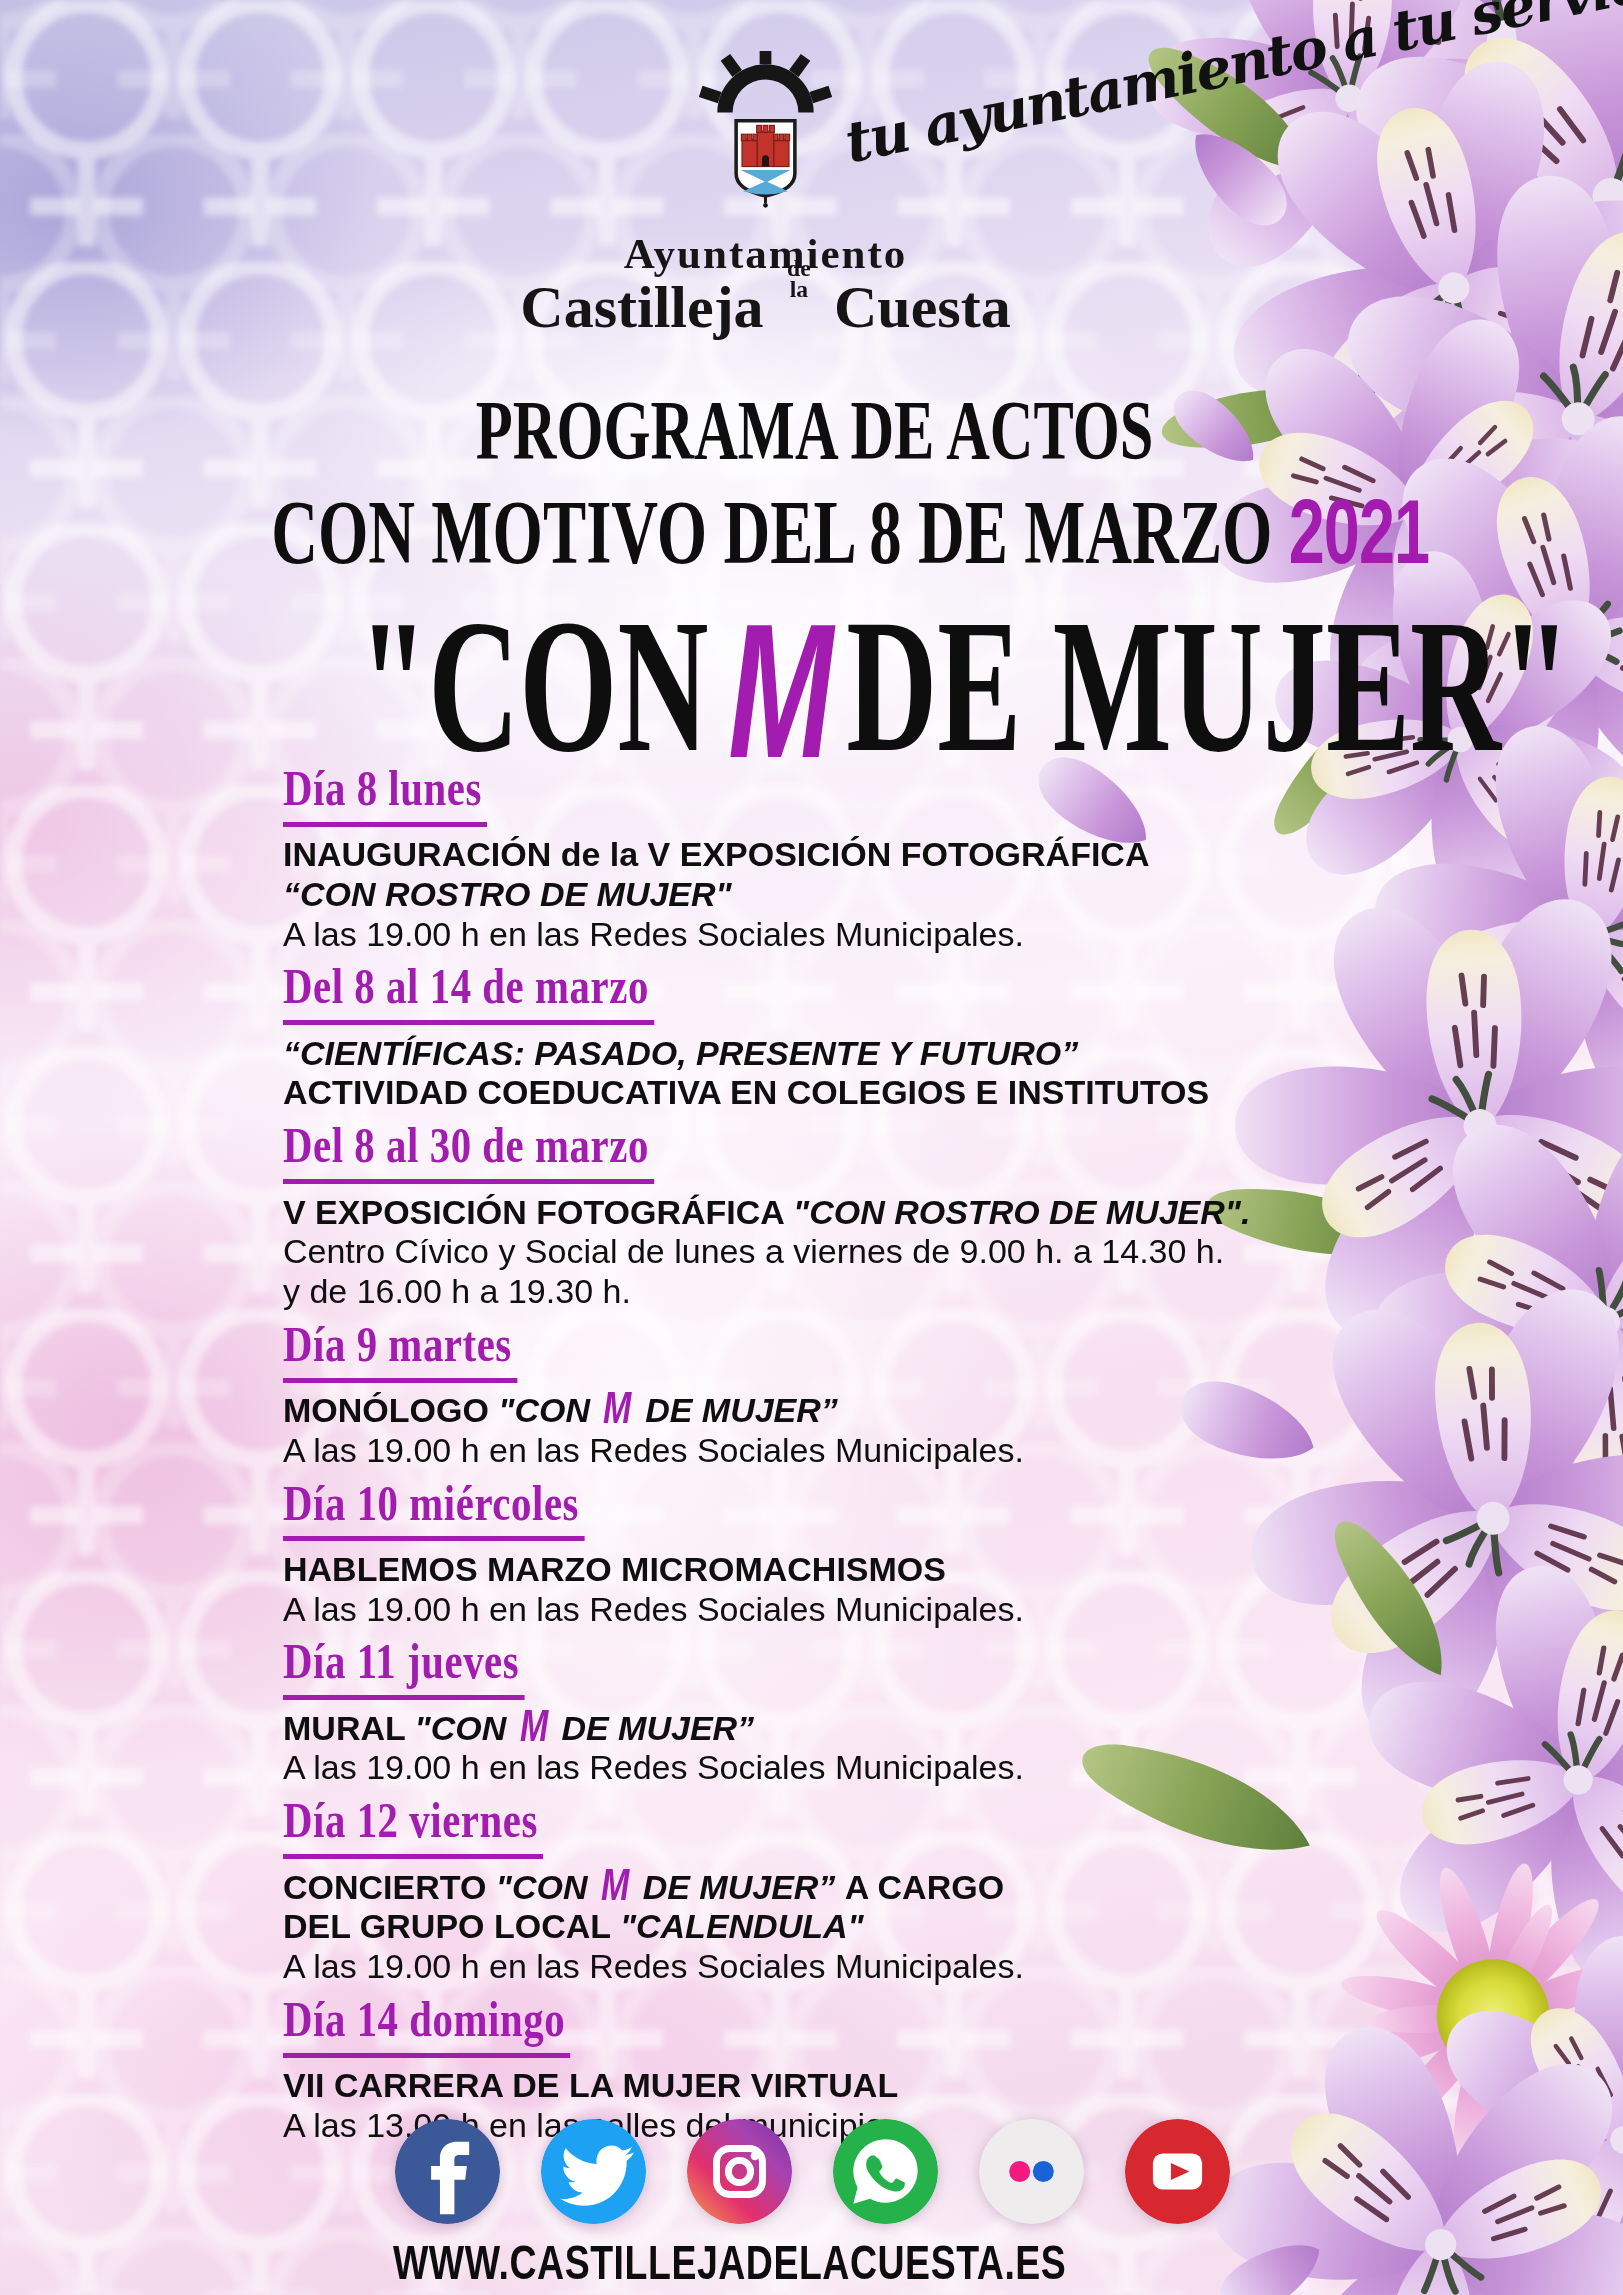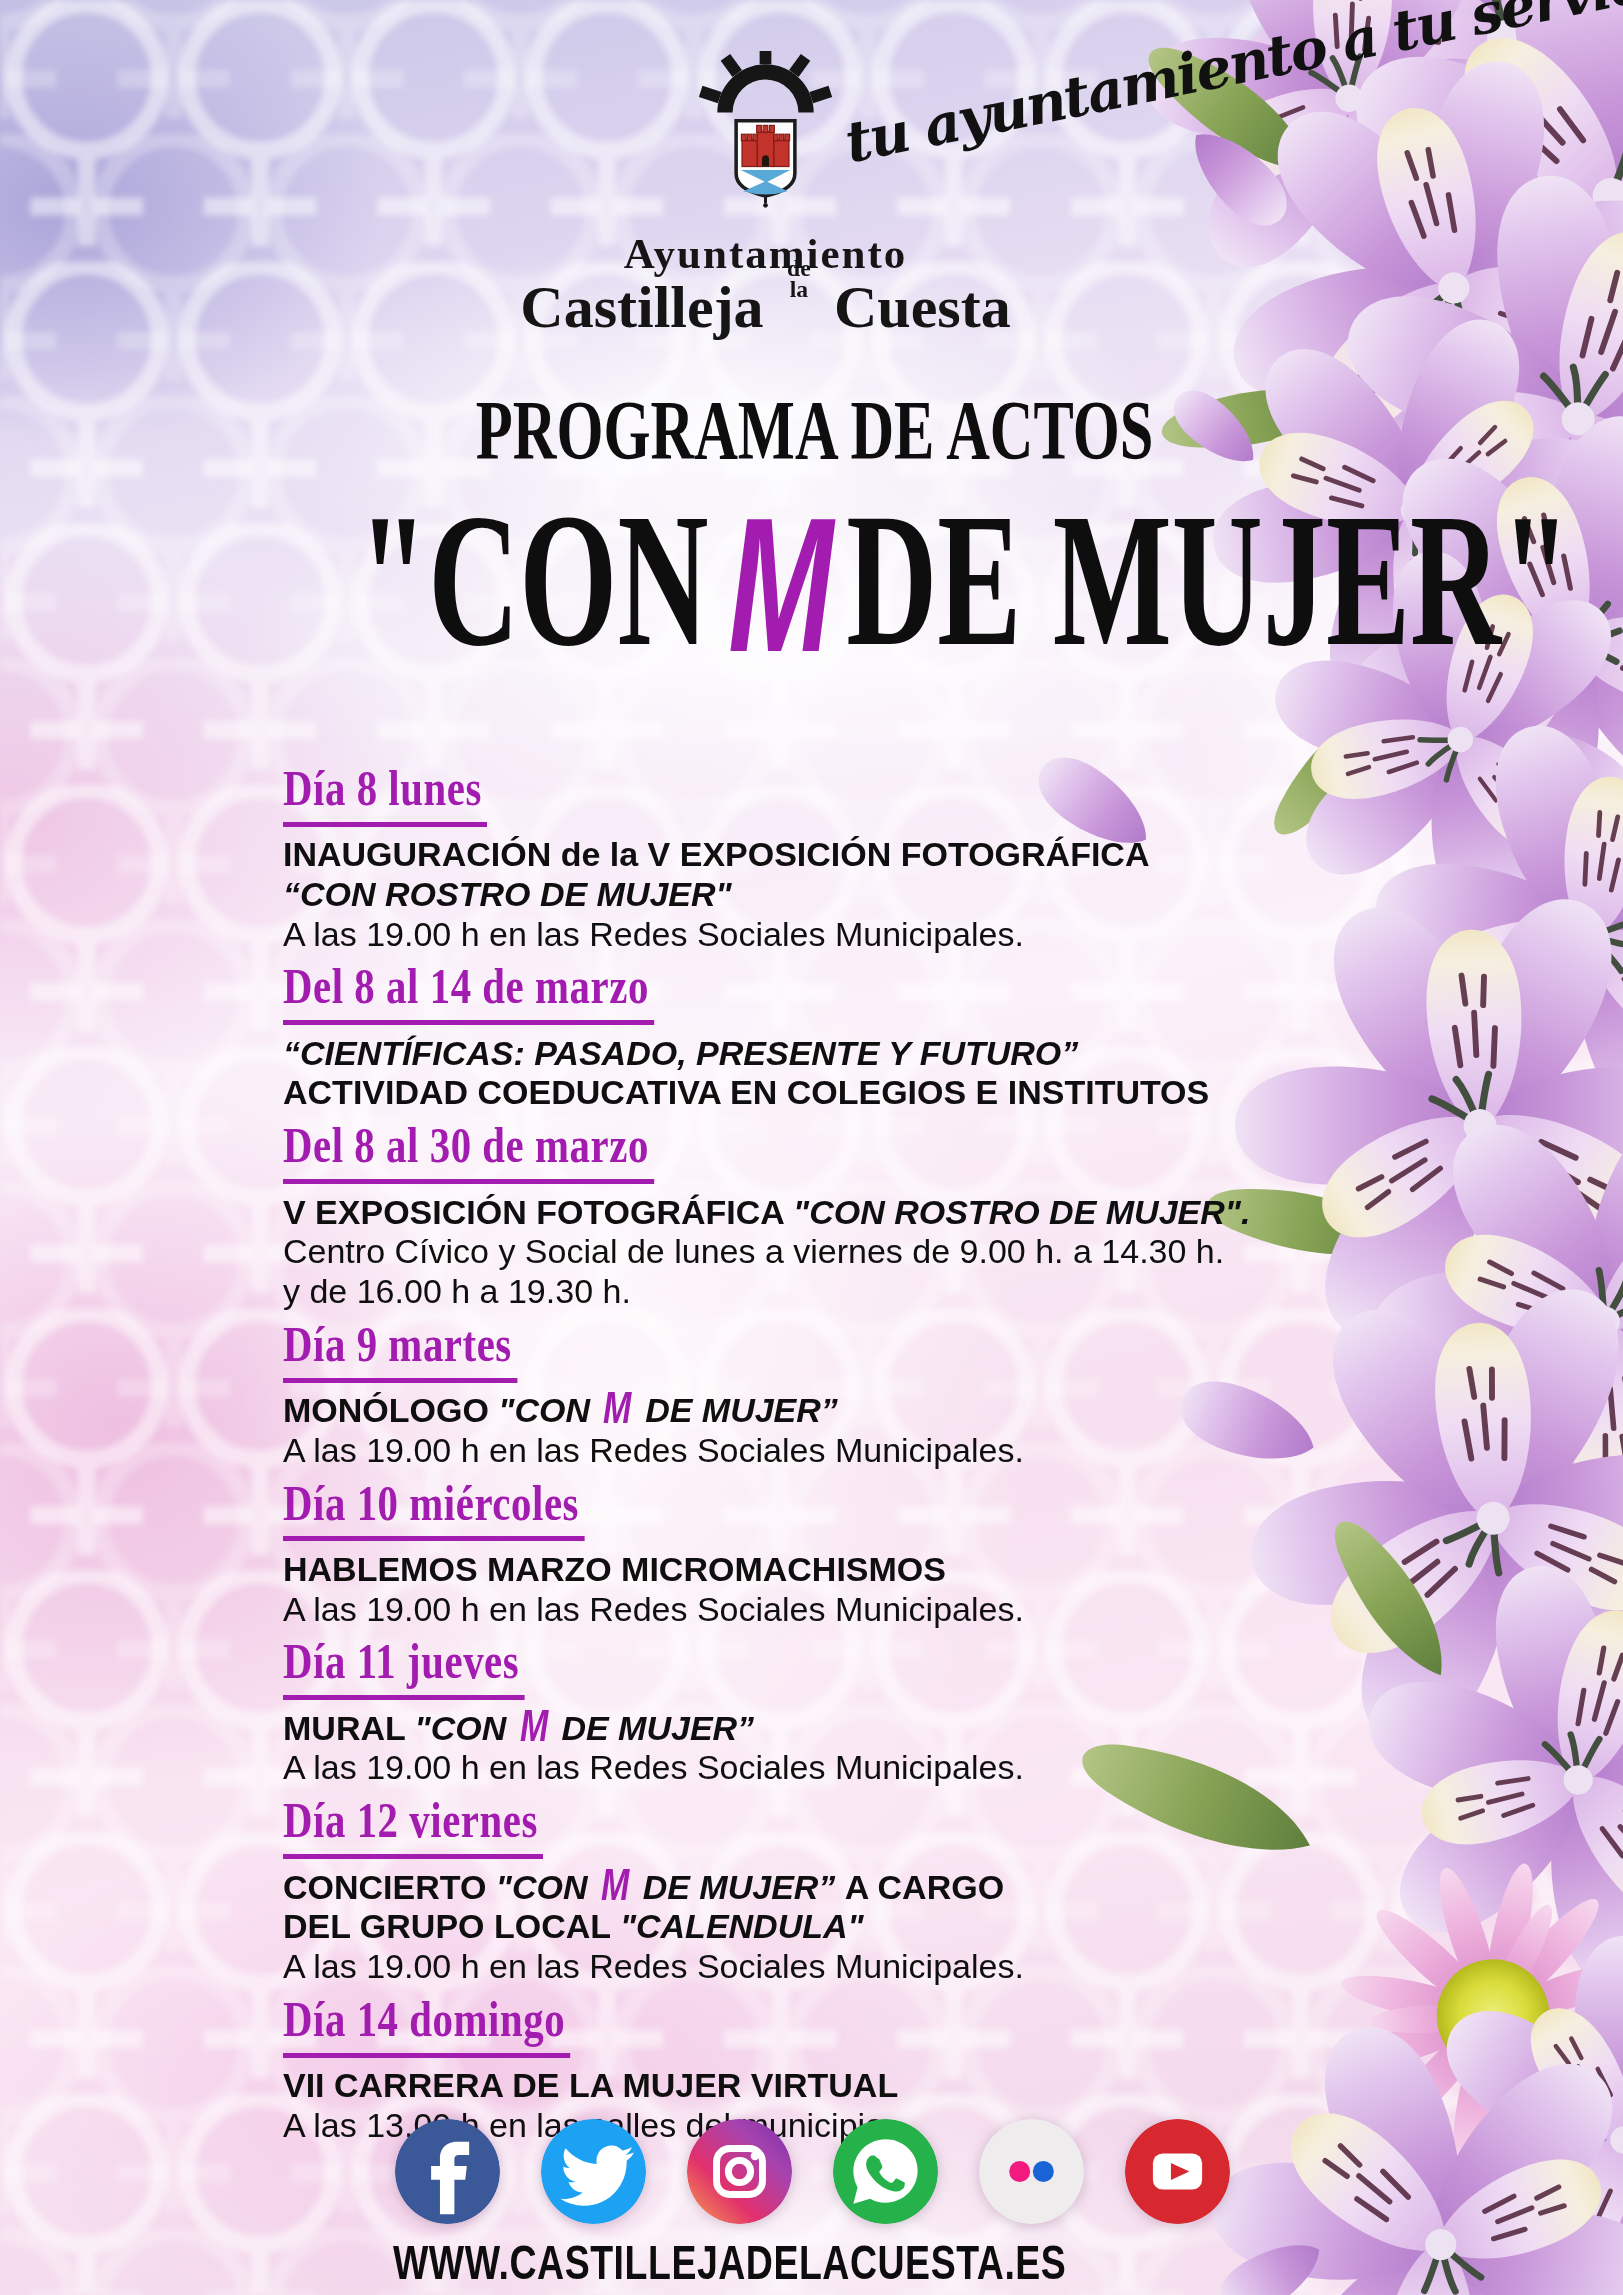--- a/index.html
+++ b/index.html
@@ -272,20 +272,25 @@
       <span>Cuesta</span>
     </div>
   </div>
 
   <div class="tagline">tu ayuntamiento a tu servicio</div>
 
   <div class="titles">
     <div class="t-line t1">
       <span>PROGRAMA DE ACTOS</span>
     </div>
+    <div class="t-line t2">
+      <span class="t2-inner"><span>CON MOTIVO DEL 8 DE MARZO</span>
+        <span class="year">2021</span>
+      </span>
+    </div>
     <div class="t-line t3">
       <span class="t3-inner"><span>"CON</span><span class="m">M</span><span>DE MUJER"</span>
       </span>
     </div>
   </div>
 
   <div class="events">
       <section class="event"><h2 class="event-date">Día 8 lunes</h2><p class="event-line"><span class="seg-b">INAUGURACIÓN de la V EXPOSICIÓN FOTOGRÁFICA</span></p><p class="event-line"><span class="seg-bi">“CON ROSTRO DE MUJER"</span></p><p class="event-line"><span class="seg-r">A las 19.00 h en las Redes Sociales Municipales.</span></p></section>
       <section class="event"><h2 class="event-date">Del 8 al 14 de marzo</h2><p class="event-line"><span class="seg-bi">“CIENTÍFICAS: PASADO, PRESENTE Y FUTURO”</span></p><p class="event-line"><span class="seg-b">ACTIVIDAD COEDUCATIVA EN COLEGIOS E INSTITUTOS</span></p></section>
       <section class="event"><h2 class="event-date">Del 8 al 30 de marzo</h2><p class="event-line"><span class="seg-b">V EXPOSICIÓN FOTOGRÁFICA </span><span class="seg-bi">"CON ROSTRO DE MUJER".</span></p><p class="event-line"><span class="seg-r">Centro Cívico y Social de lunes a viernes de 9.00 h. a 14.30 h.</span></p><p class="event-line"><span class="seg-r">y de 16.00 h a 19.30 h.</span></p></section>

